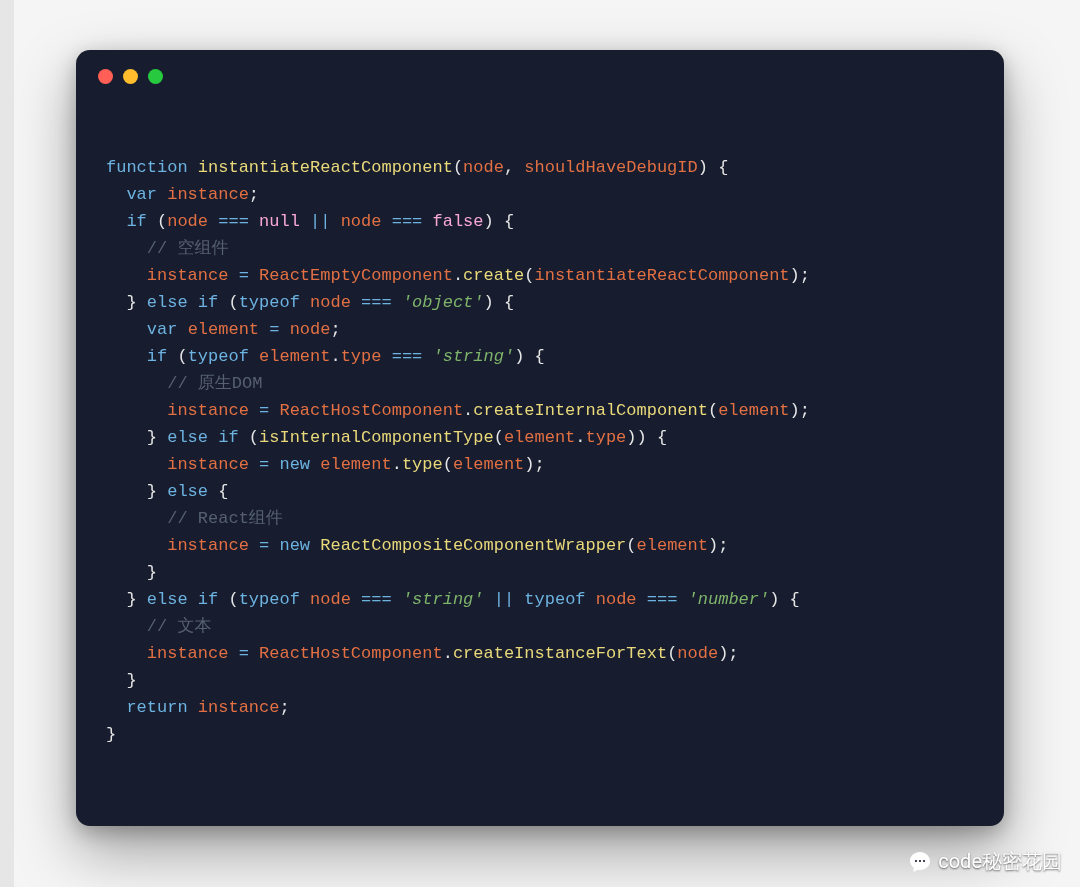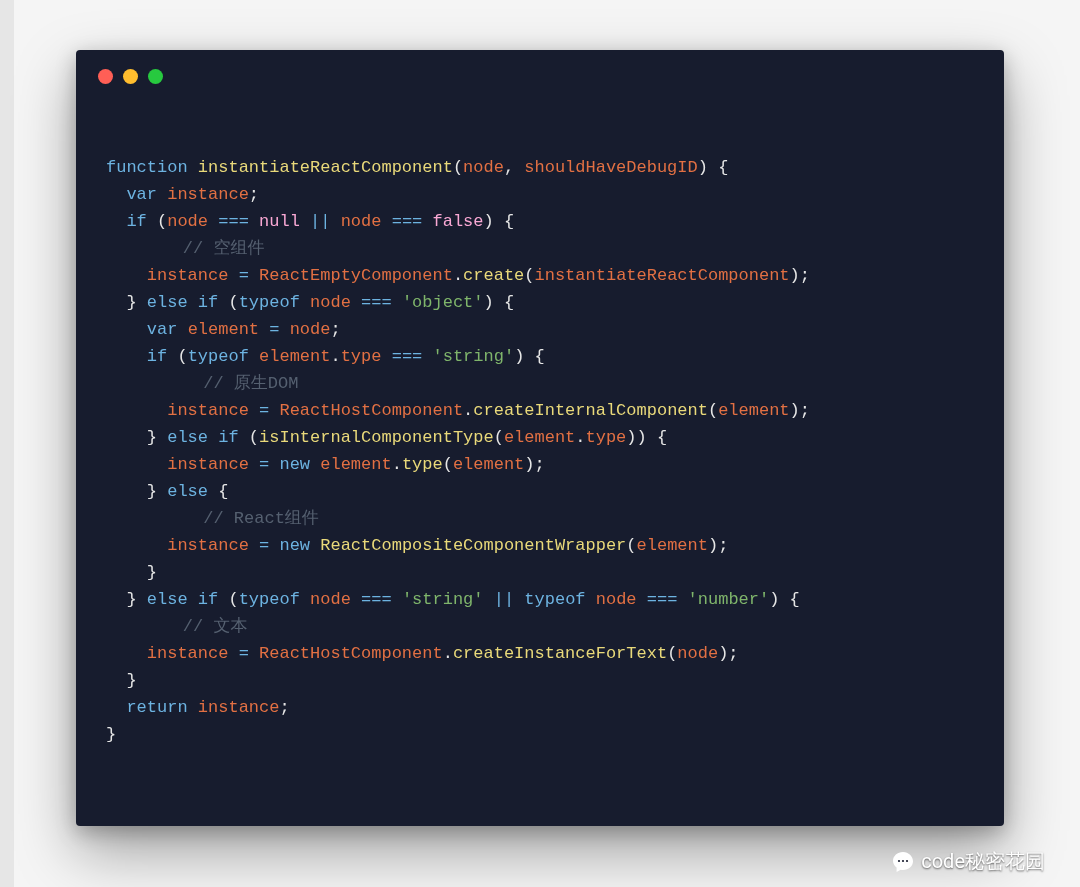--- a/index.html
+++ b/index.html
@@ -15,21 +15,21 @@
     left: 0; top: 0; bottom: 0;
     width: 14px;
     background: #e6e6e6;
   }
   .window {
     position: absolute;
     left: 76px; top: 50px;
     width: 928px;
     height: 776px;
     background: #171c2e;
-    border-radius: 4px;
+    border-radius: 14px;
     box-shadow: 0 25px 60px rgba(0,0,0,0.35), 0 6px 20px rgba(0,0,0,0.25);
     overflow: hidden;
   }
   .titlebar {
     height: 52px;
     display: flex;
     align-items: center;
     padding-left: 22px;
     gap: 10px;
   }
@@ -43,26 +43,26 @@
     font-size: 17px;
     line-height: 27px;
     color: #e6e6e6;
     white-space: pre;
   }
   .k  { color: #6db3e1; }   
   .fn { color: #e9d97a; }   
   .id { color: #e27043; }   
   .op { color: #6db3e1; }   
   .nl { color: #f9a8d4; }   
-  .str{ color: #7fb56b; }   
-  .cm { color: #556070; margin-left: 36px; }   
+  .str{ color: #7fb56b; font-style: italic; }   
+  .cm { color: #556070; }   
   .p  { color: #e6e6e6; }   
   .watermark {
     position: absolute;
-    right: 35px;
+    right: 18px;
     bottom: 12px;
     display: flex;
     align-items: center;
     gap: 6px;
     color: #ffffff;
     font-size: 20px;
     text-shadow: 0 1px 2px rgba(0,0,0,0.6);
   }
   .chat-icon { width: 24px; height: 24px; }
 </style>

